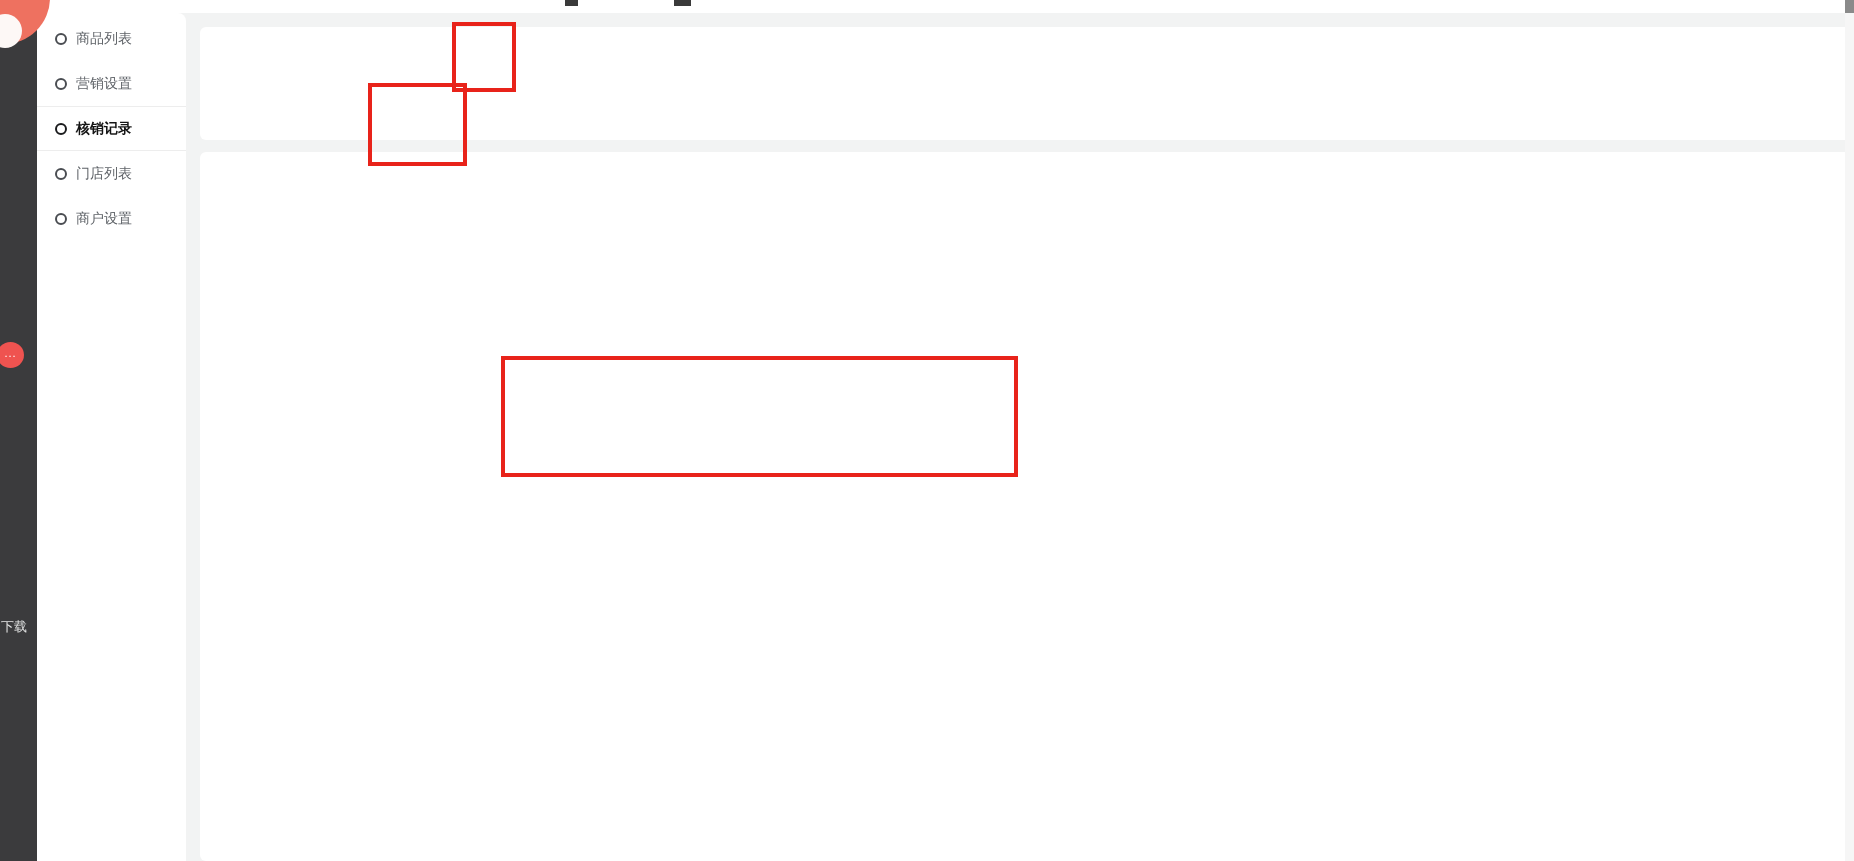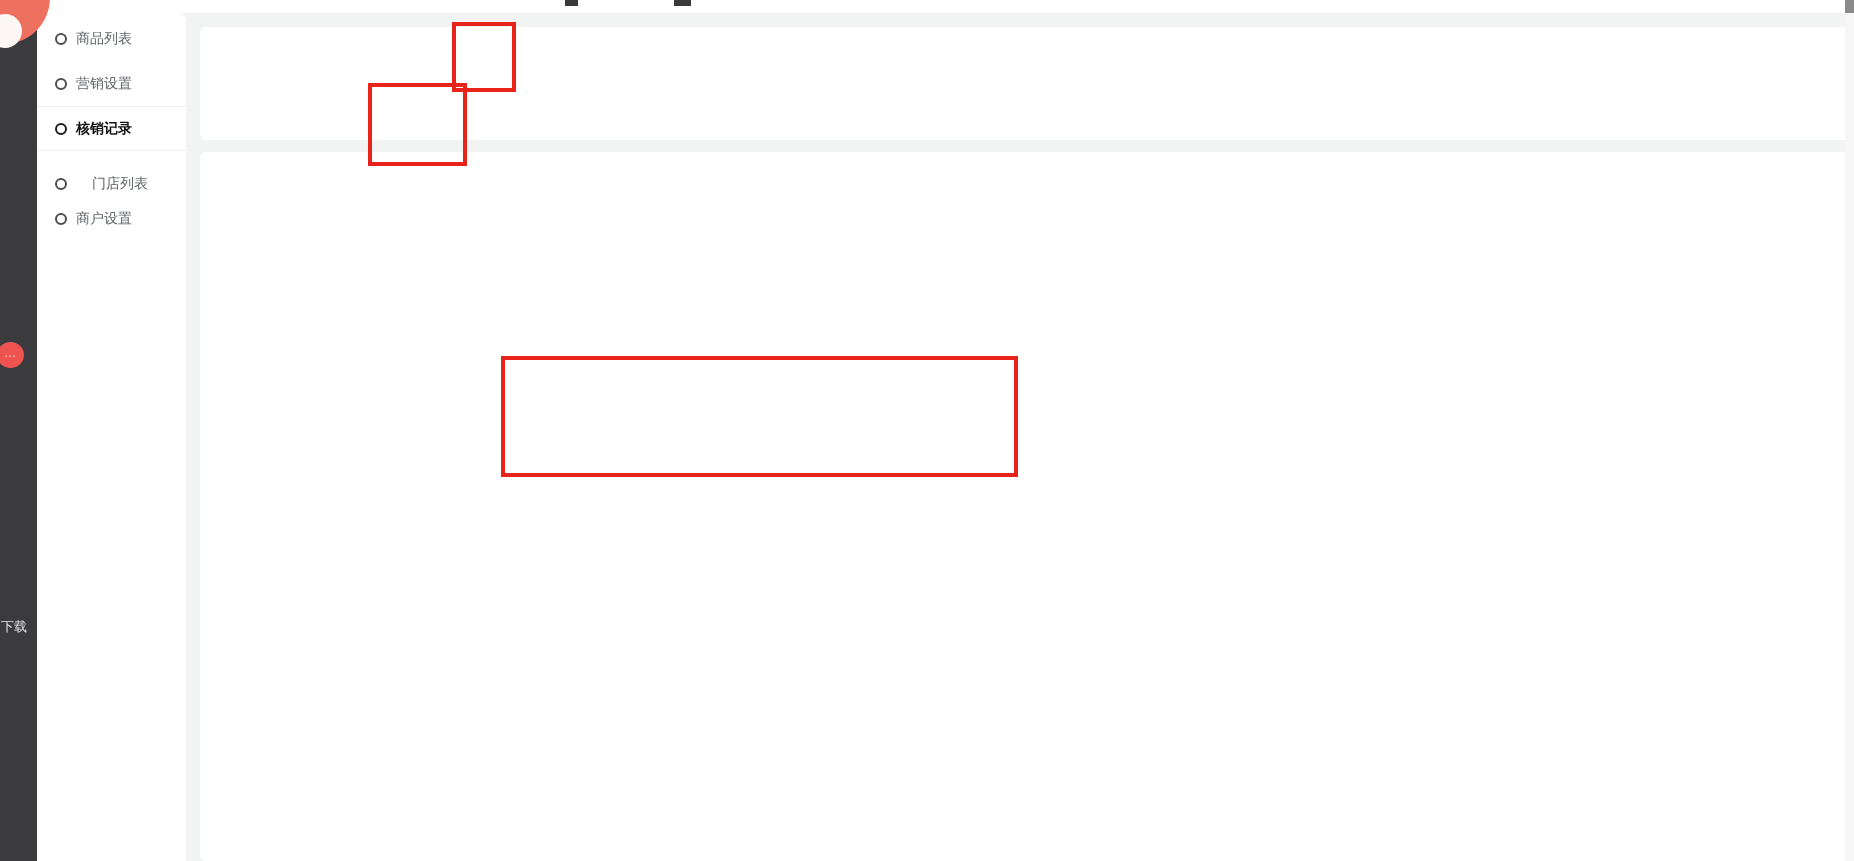--- a/index.html
+++ b/index.html
@@ -122,21 +122,21 @@
       <span class="s-label">商品列表</span>
     </div>
     <div class="side-item" style="top:48px;">
       <span class="bullet"></span>
       <span class="s-label">营销设置</span>
     </div>
     <div class="side-item active" style="top:93px;">
       <span class="bullet"></span>
       <span class="s-label">核销记录</span>
     </div>
-    <div class="side-item" style="top:148px;gap:16px;">
+    <div class="side-item" style="top:138px;">
       <span class="bullet"></span>
       <span class="s-label">门店列表</span>
     </div>
     <div class="side-item" style="top:183px;">
       <span class="bullet"></span>
       <span class="s-label">商户设置</span>
     </div>
   </div>
 
   <div class="abs tabs-card"></div>

